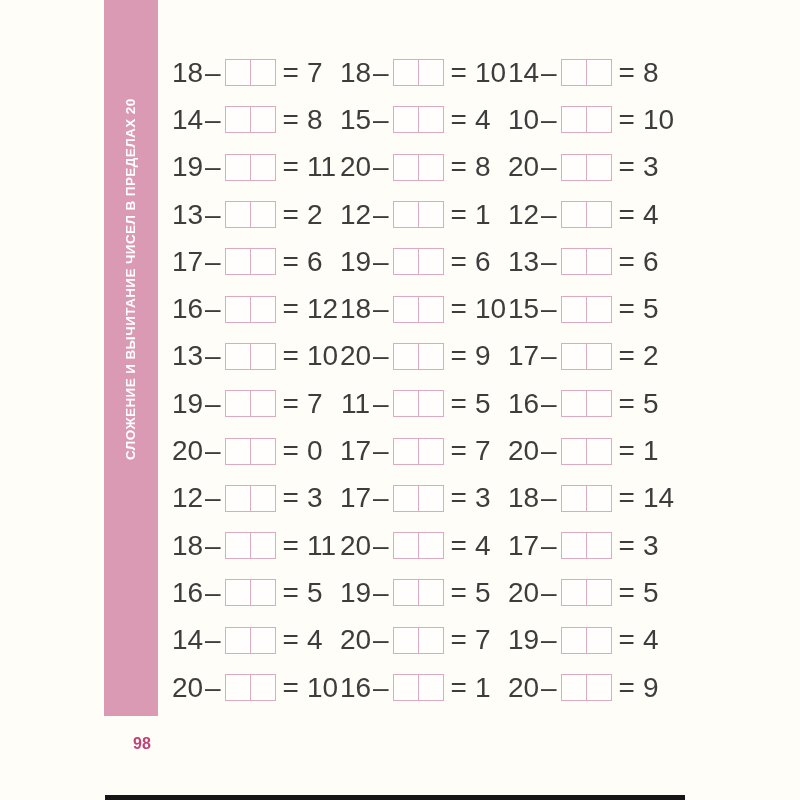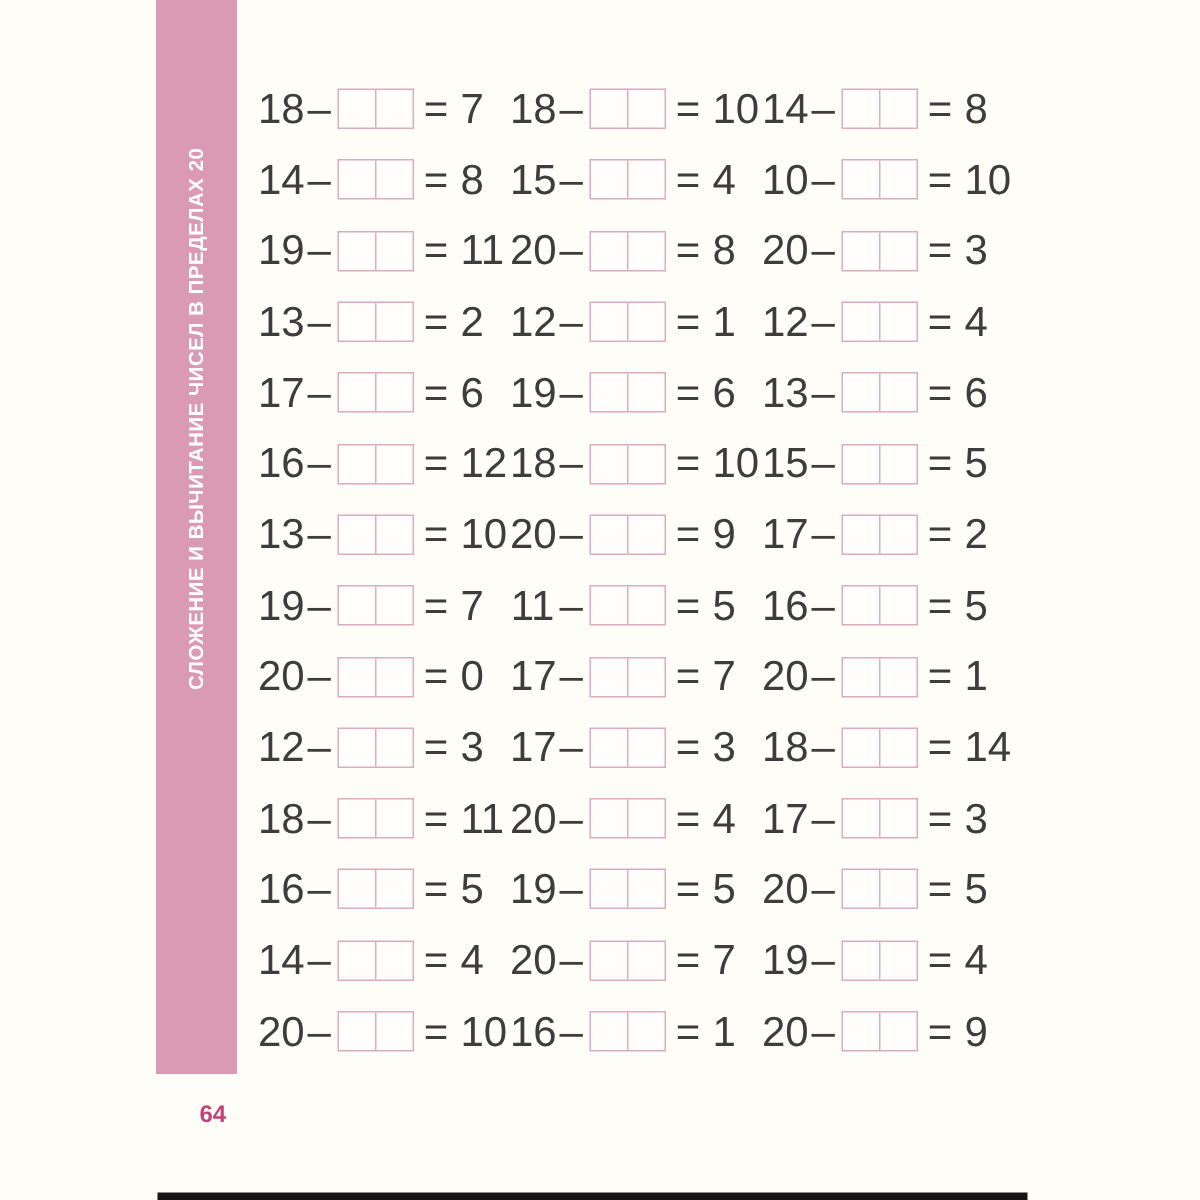--- a/index.html
+++ b/index.html
@@ -20,21 +20,21 @@
   }
   .problems {
     position:absolute; left:172px; top:49px;
     display:grid; grid-template-rows:repeat(14, 47.3px);
     grid-auto-flow:column; grid-auto-columns:168px;
   }
   .problem {
     display:flex; align-items:center;
     color:#3d3d3d; font-size:28px; line-height:1;
   }
-  .minuend { width:30px; text-align:center; }
+  .minuend { width:30px; text-align:right; }
   .minus { margin-left:3px; }
   .abox {
     margin-left:4px; width:49px; height:25px;
     border:1px solid var(--box-border,#dcabc0);
     display:flex; background:#fffefc; box-sizing:content-box;
   }
   .half { flex:1; }
   .half + .half { border-left:1px solid var(--box-border,#dcabc0); }
   .equals { margin-left:7px; }
   .result { margin-left:8px; }
@@ -472,17 +472,17 @@
         <span class="minus">–</span>
         <span class="abox">
           <span class="half"></span>
           <span class="half"></span>
         </span>
         <span class="equals">=</span>
         <span class="result">9</span>
       </div>
     </div>
 
-  <div class="page-number">64</div>
+  <div class="page-number">98</div>
 
   <div class="bottom-bar"></div>
 
 </div>
 
 </body></html>

